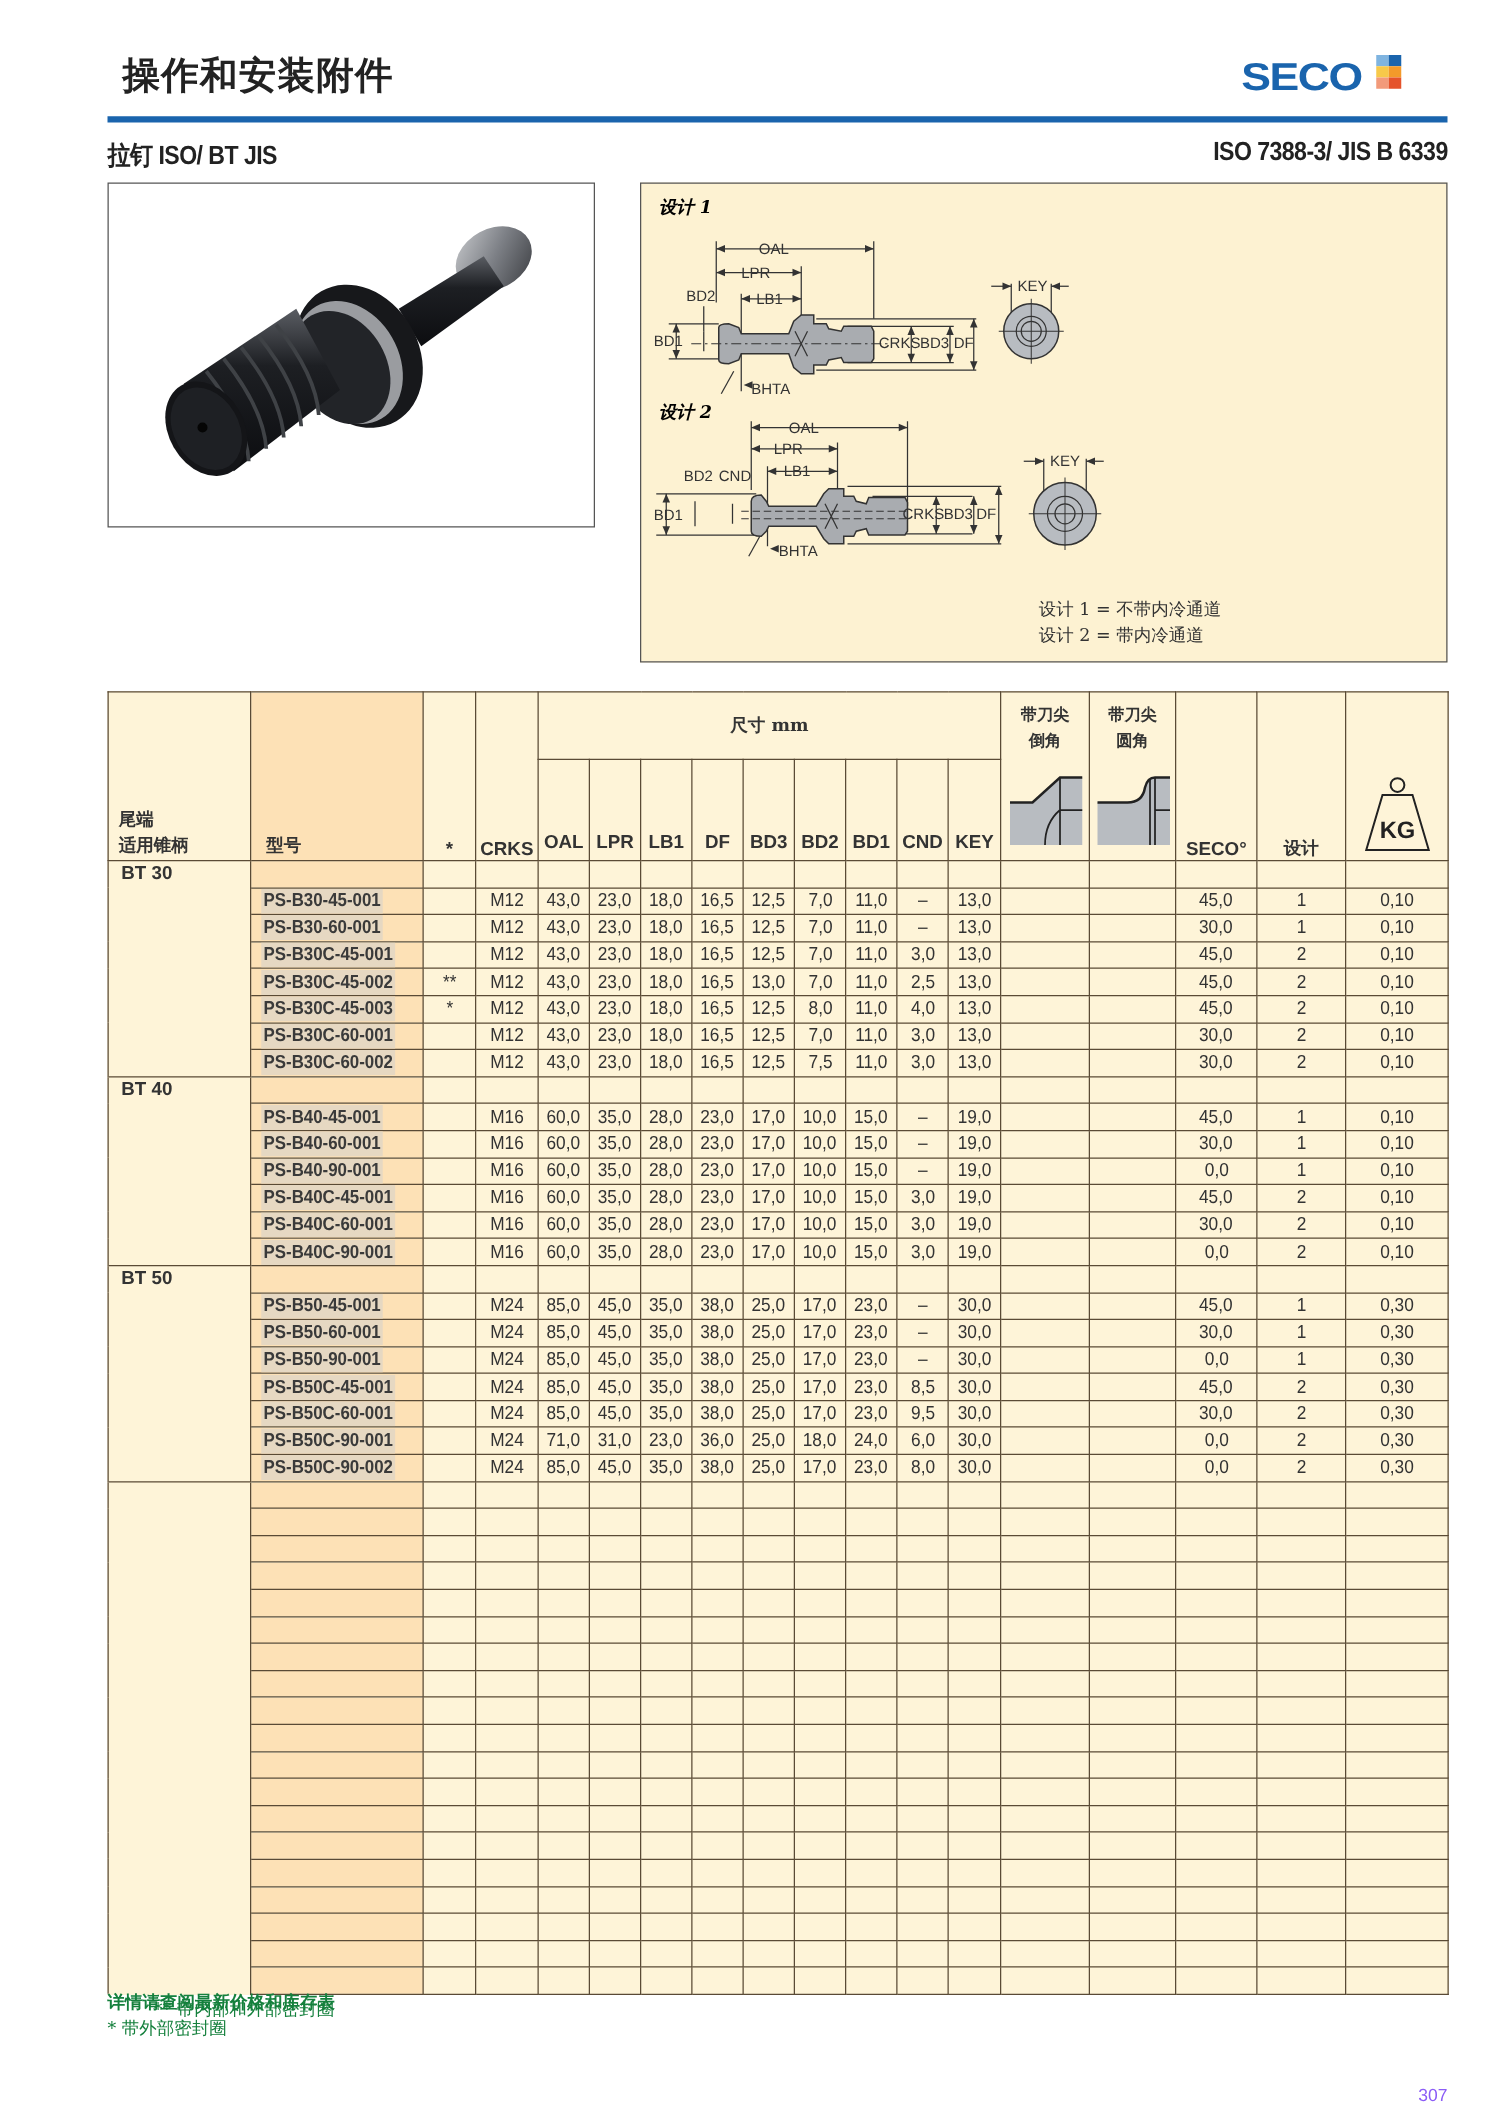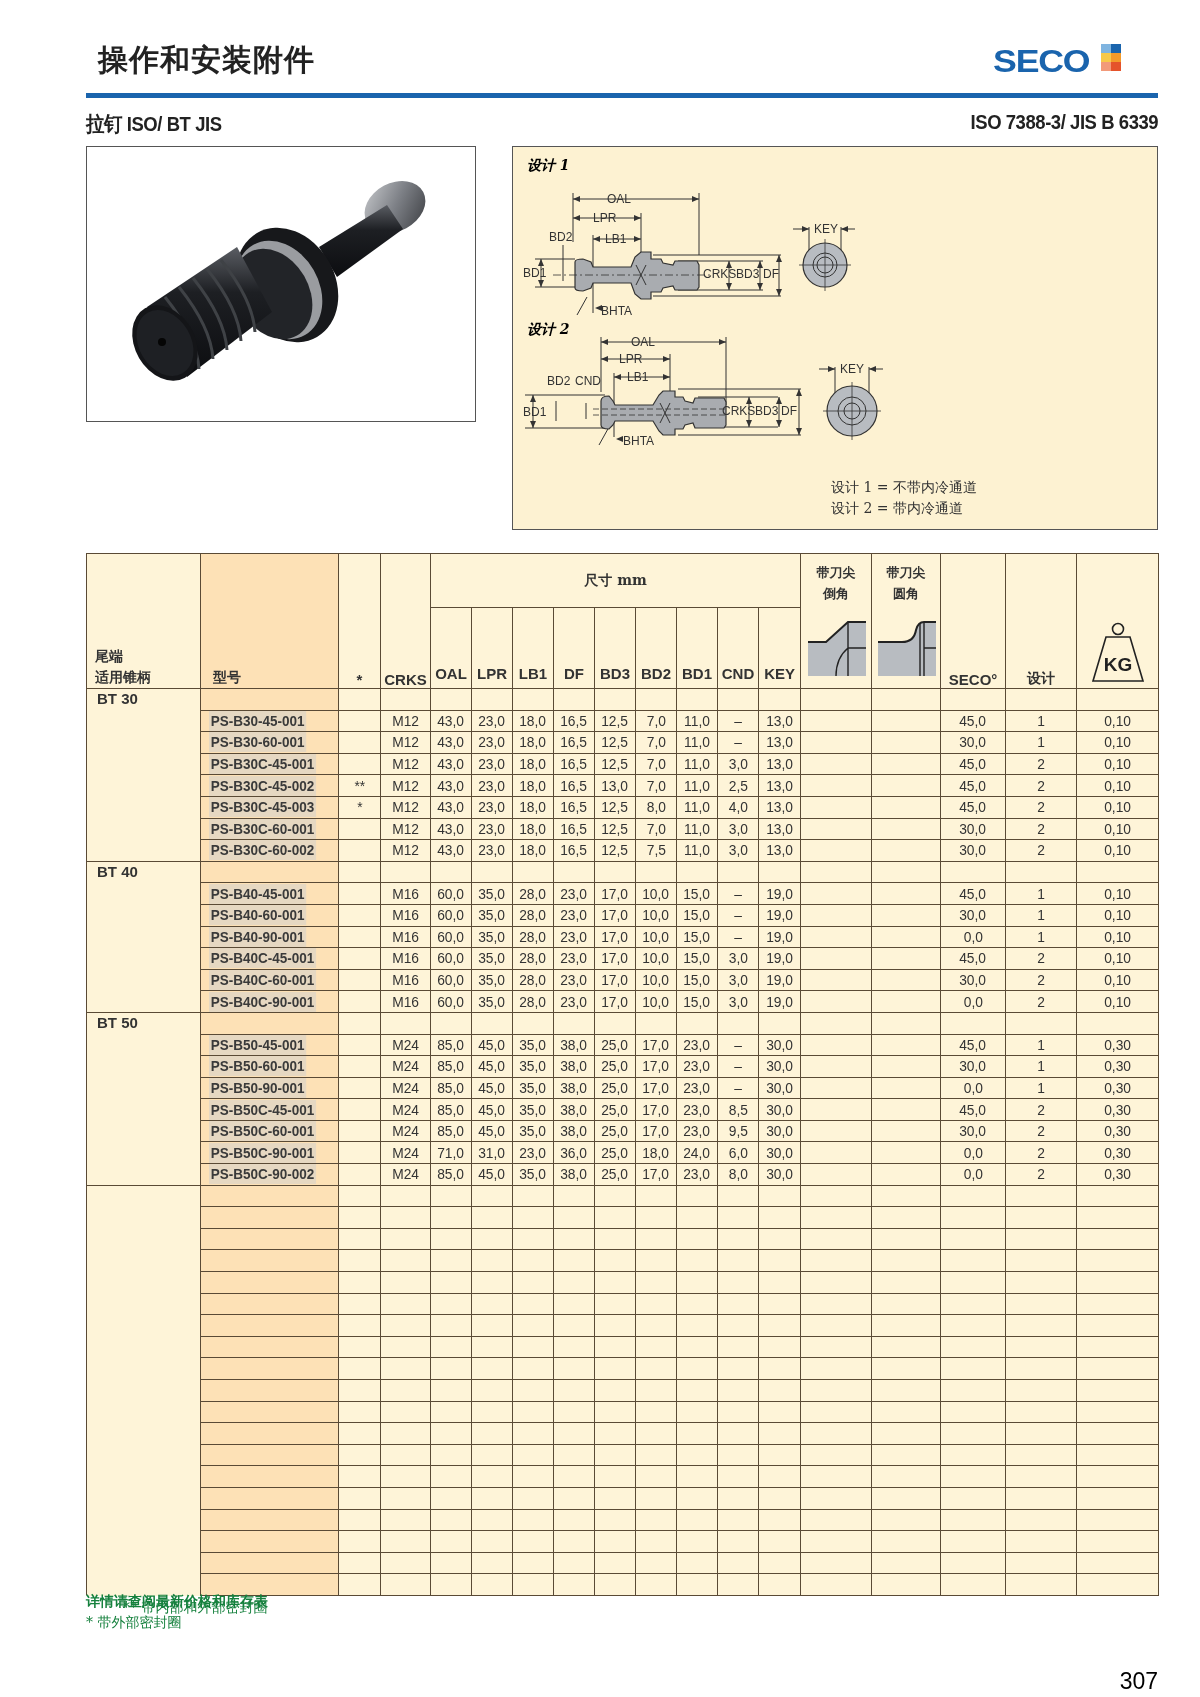--- a/index.html
+++ b/index.html
@@ -23,21 +23,21 @@
   .hdr-row1 th{height:53px;}
   .hdr-row2 th{height:74px;padding-bottom:6px;}
   td{height:20.6px;font-size:15px;text-align:center;color:#333;line-height:20px;}
   .col-model{background:#fde1b6;text-align:left;padding-left:8px;}
   .model-chip{background:#e6d8c2;padding:0 2px;font-weight:bold;color:#3a3a3a;transform:scaleX(.9);display:inline-block;transform-origin:left;}
   .num{transform:scaleX(.92);display:inline-block;}
   .taper{vertical-align:top;text-align:left;padding-left:10px;font-weight:bold;font-size:15px;border-bottom:none;}
   .cn-hdr{font-family:"DejaVu Serif",serif;font-size:14px;text-align:left;padding-left:8px;line-height:21px;}
   .cn-hdr2{font-family:"DejaVu Serif",serif;font-size:13px;line-height:21px;vertical-align:top;padding-top:8px;}
   .footnote{left:86px;font-family:"DejaVu Serif",serif;font-size:14px;color:#15803d;text-align:center;}
-  .pagenum{right:42px;top:1668px;font-size:23px;color:#000000;}
+  .pagenum{right:42px;top:1668px;font-size:14px;color:#8b5cf6;}
 </style>
 </head>
 <body>
 
 <div class="abs title">操作和安装附件</div>
 <div class="abs logo">
   <span class="logo-text">SECO</span>
   <span class="logo-squares" id="logoSquares">
       <span style="background: rgb(127, 180, 224); display: block;"></span>
       <span style="background: rgb(26, 100, 173); display: block;"></span>

